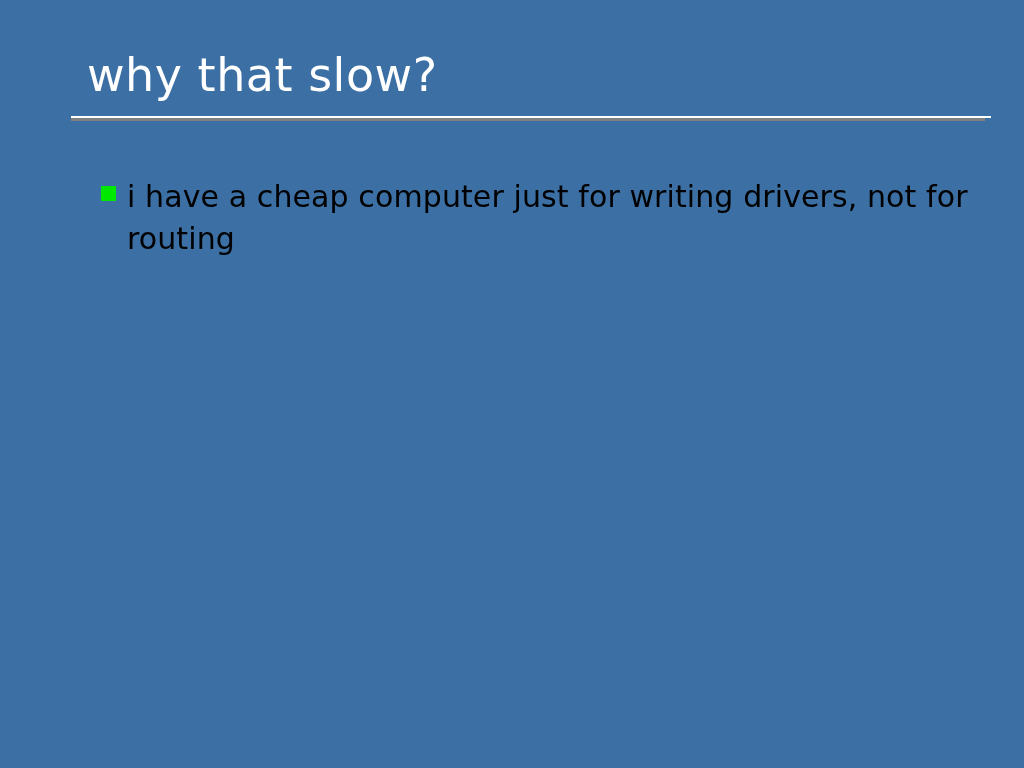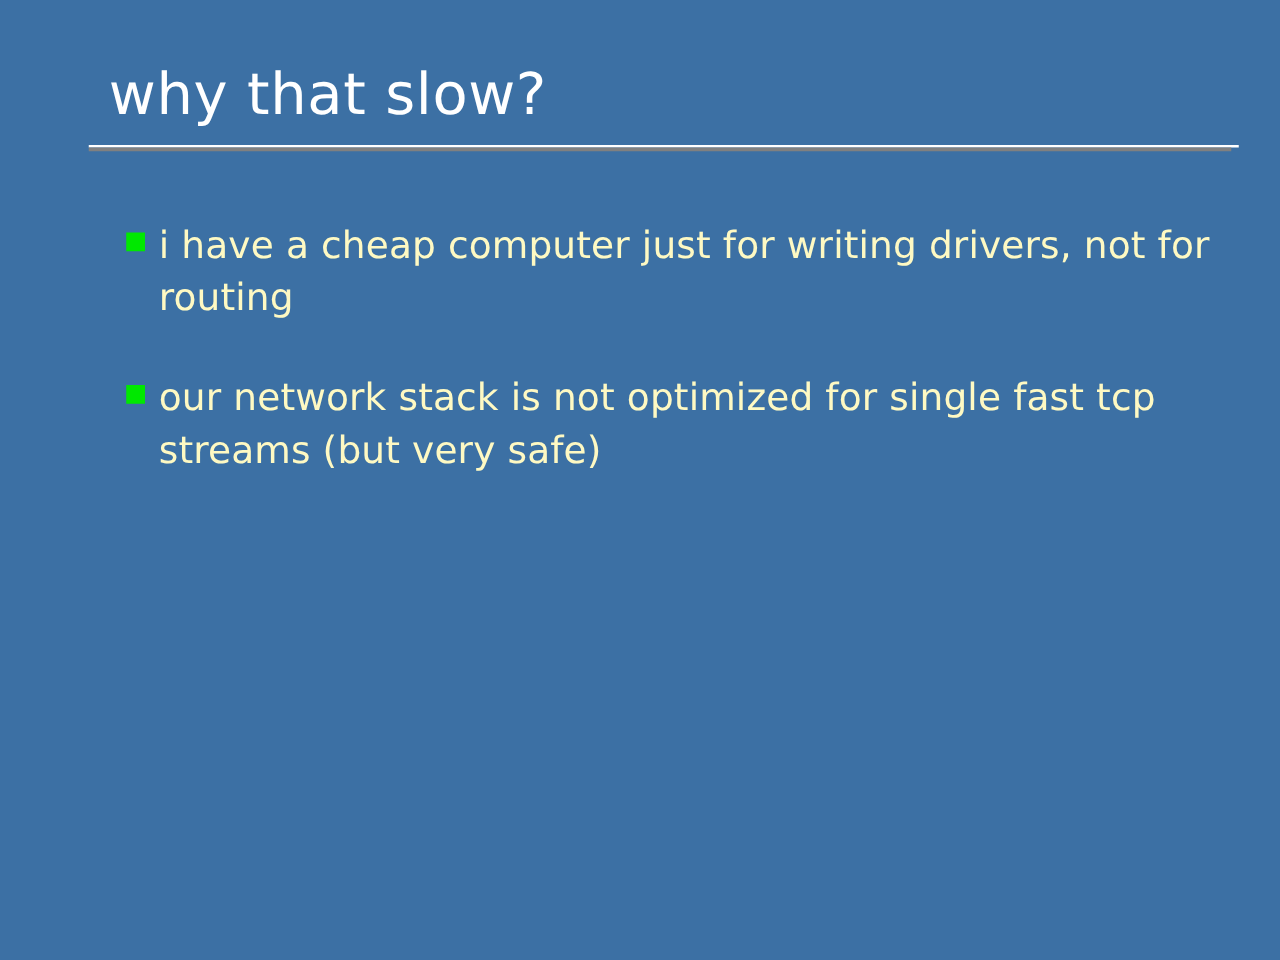--- a/index.html
+++ b/index.html
@@ -99,21 +99,21 @@
     height: 15px;
     background: #00E800;
   }
 
   .bullet-text {
     display: block;
     font-family: "DejaVu Sans", sans-serif;
     font-size: 30px;
     font-weight: 400;
     line-height: 42px;
-    color: #fef9c3;
+    color: #000000;
     letter-spacing: 0.1px;
   }
 </style>
 </head>
 <body>
 
 <div class="slide">
 
   <div class="title-block">
     <h1 class="slide-title">why that slow?</h1>
@@ -124,20 +124,16 @@
   </div>
 
   <ul class="bullet-list">
 
     <li class="bullet-item">
       <span class="bullet-marker"></span>
       <span class="bullet-text">i have a cheap computer just for writing drivers, not for routing</span>
     </li>
 
 
-    <li class="bullet-item">
-      <span class="bullet-marker"></span>
-      <span class="bullet-text">our network stack is not optimized for single fast tcp streams (but very safe)</span>
-    </li>
 
   </ul>
 
 </div>
 
 </body></html>

